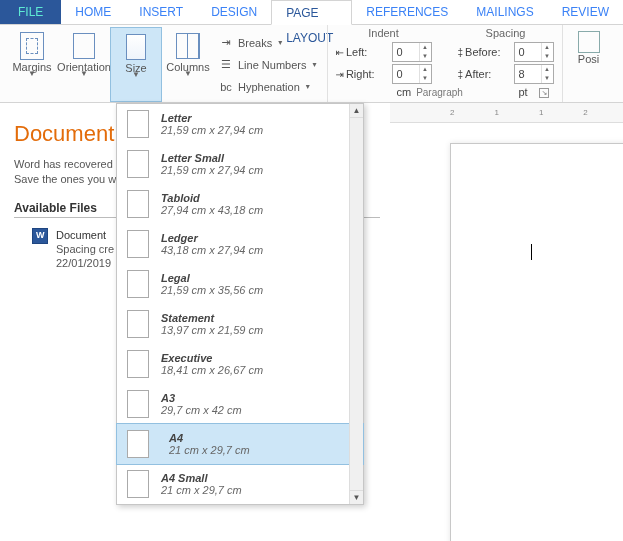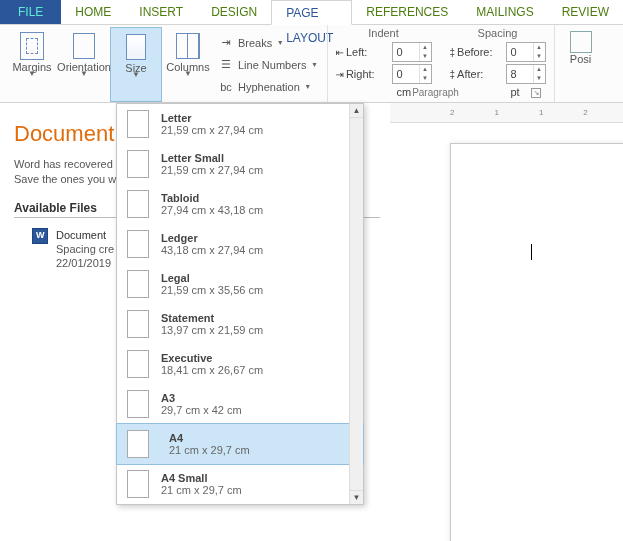--- a/index.html
+++ b/index.html
@@ -1,20 +1,20 @@
 <!DOCTYPE html>
 <html><head>
 <meta charset="utf-8">
 <style>
   * { margin: 0; padding: 0; box-sizing: border-box; font-family: "Segoe UI", Tahoma, sans-serif; }
   body { background: #fff; width: 623px; height: 541px; overflow: hidden; position: relative; font-size: 12px; color: #444; }
 
   
   .tabs { display: flex; align-items: stretch; height: 25px; background: #fff; border-bottom: 1px solid #d4d4d4; }
-  .tab { padding: 0 14px; line-height: 25px; font-size: 12px; color: #4d7c0f; cursor: pointer; }
+  .tab { padding: 0 14px; line-height: 25px; font-size: 12px; color: #3b82f6; cursor: pointer; }
   .tab.file { background: #2b579a; color: #5eead4; font-weight: 400; padding: 0 18px; }
   .tab.active { color: #2b579a; border: 1px solid #d4d4d4; border-bottom: 1px solid #fff; margin-bottom: -1px; background: #fff; }
 
   
   .ribbon { display: flex; height: 78px; border-bottom: 1px solid #d4d4d4; background: #fcfcfc; }
   .group { border-right: 1px solid #e1e1e1; padding: 2px 6px 0 6px; display: flex; flex-direction: column; }
   .big-btn { display: flex; flex-direction: column; align-items: center; width: 52px; padding-top: 4px; cursor: pointer; font-size: 11px; color: #555; }
   .big-btn.sel { background: #cde6f7; border: 1px solid #92c0e0; }
   .big-btn .bicon { width: 28px; height: 30px; display: flex; align-items: center; justify-content: center; }
   .big-btn .drop { font-size: 8px; color: #666; margin-top: -4px;}
@@ -49,21 +49,21 @@
   .doc-area { position:absolute; left:390px; top:103px; right:0; bottom:0; background:#fff; }
   .ruler { height:20px; background:#f7f7f7; border-bottom:1px solid #ddd; position:relative; font-size:8px; color:#888; display:flex; align-items:center; padding-left:60px; gap:40px; overflow:hidden;}
   .page { position:absolute; left:60px; top:40px; width:300px; height:500px; border:1px solid #c8c8c8; background:#fff; box-shadow:0 0 6px rgba(0,0,0,.1); }
   .cursor { position:absolute; left:80px; top:100px; width:1px; height:16px; background:#000; }
 
   
   .dropdown { position:absolute; left:116px; top:103px; width:248px; background:#fff; border:1px solid #c6c6c6; box-shadow:2px 2px 6px rgba(0,0,0,.2); z-index:10; }
   .dd-scroll { position:absolute; right:0; top:0; bottom:0; width:14px; background:#f0f0f0; border-left:1px solid #ddd;}
   .dd-scroll .sbtn { height:14px; font-size:8px; text-align:center; line-height:14px; color:#555; cursor:pointer; border-bottom:1px solid #ddd;}
   .dd-scroll .sbtn.bot { position:absolute; bottom:0; border-top:1px solid #ddd; border-bottom:none; width:100%;}
-  .dd-item { display:flex; align-items:center; gap:12px; padding:6px 20px 6px 10px; cursor:pointer; }
+  .dd-item { display:flex; align-items:center; gap:12px; padding:6px 20px 6px 10px; cursor:pointer;font-style:italic; }
   .dd-item.sel { background:#cde6f7; border:1px solid #92c0e0; margin:-1px;gap:20px; }
   .dd-item .picon { width:22px; height:28px; border:1px solid #aaa; background:#fff; flex-shrink:0;}
   .dd-item .ptxt .pname { font-weight:700; font-size:11px; color:#444;}
   .dd-item .ptxt .pdim { font-size:11px; color:#666;}
 
   
   .i-margins { width:24px;height:28px;border:1px solid #6a8fbf; position:relative;}
   .i-margins::after{content:"";position:absolute;inset:5px;border:1px dashed #6a8fbf;}
   .i-orient { width:22px;height:26px;border:1px solid #6a8fbf;}
   .i-size { width:20px;height:26px;border:1px solid #6a8fbf; background:linear-gradient(#fff,#eef4fb);}
@@ -127,21 +127,21 @@
       </div>
       <div class="small-row">
         <span class="sicon">bc</span>
         <span>Hyphenation</span>
         <span class="small-drop">▾</span>
       </div>
     </div>
   </div>
 
   <div class="group indent-spacing" style="flex:0 0 auto;">
-    <div style="display:flex;gap:18px;">
+    <div style="display:flex;gap:26px;">
       <div>
         <div class="hdr">Indent</div>
         <div class="is-row">
           <span class="lab">
             <span style="font-size:10px">⇤</span>
             <span>Left:</span>
           </span>
           <div class="spinner">
             <div class="val">0 cm</div>
             <div class="arrows">

